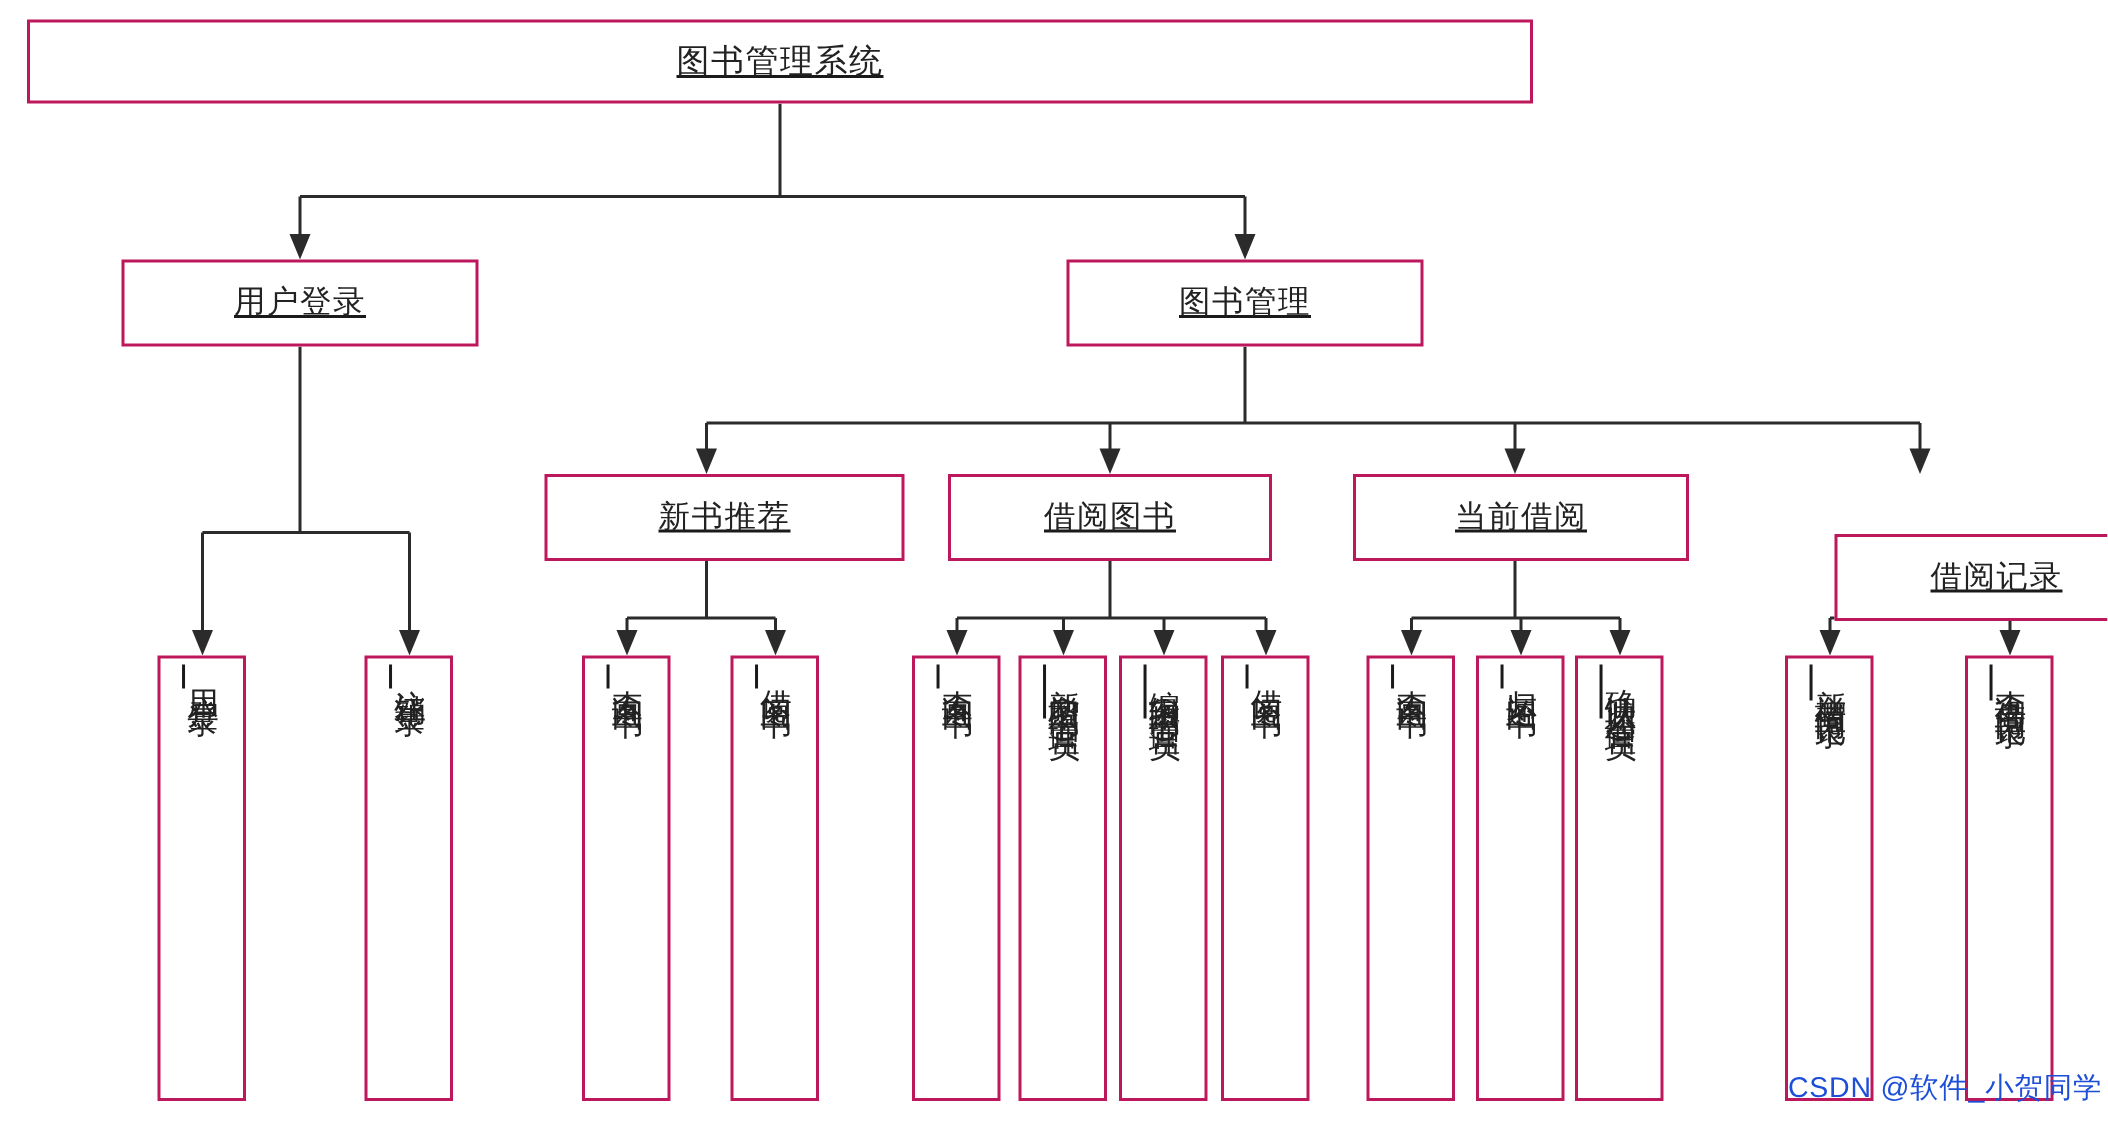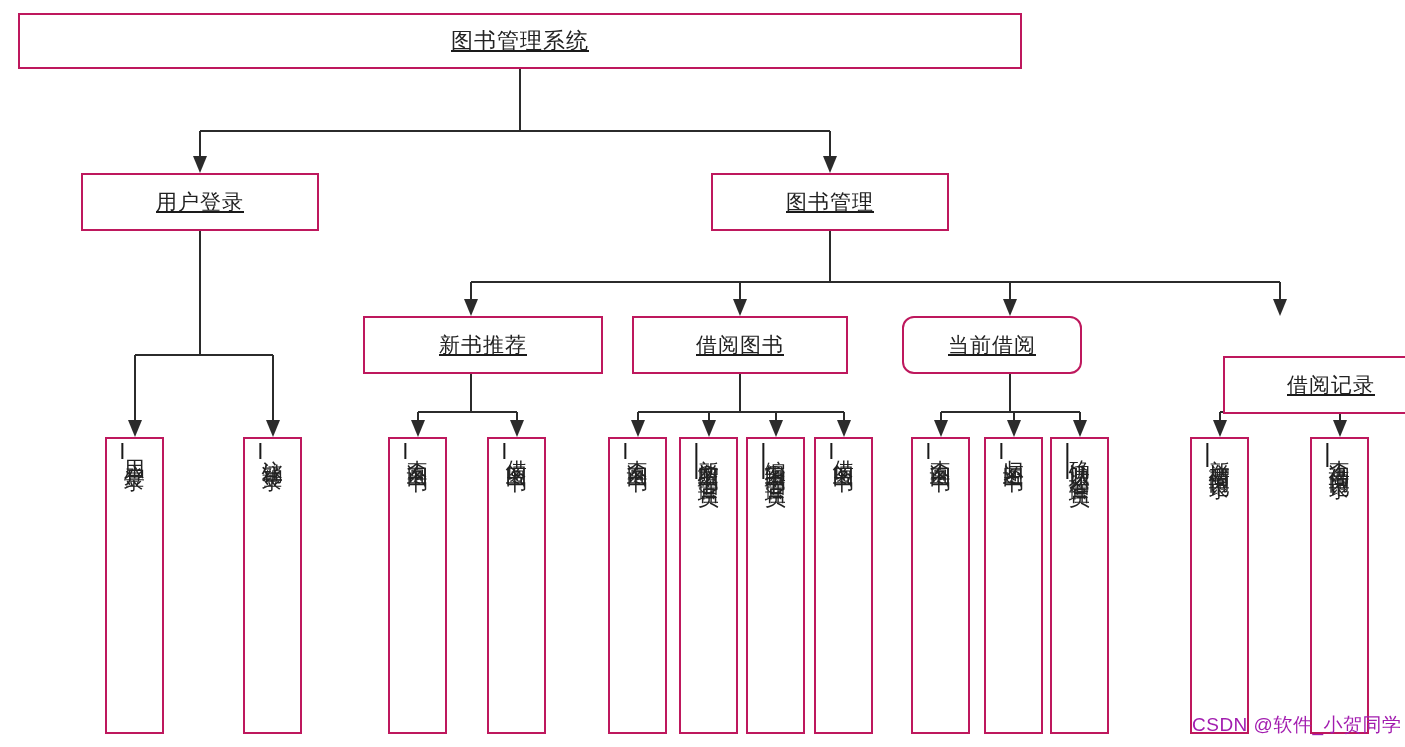--- a/index.html
+++ b/index.html
@@ -61,21 +61,21 @@
     position:absolute;
     width:0;height:0;
     border-left:7px solid transparent;
     border-right:7px solid transparent;
     border-top:17px solid #2b2b2b;
   }
   
   #watermark{
     position:absolute;
     font-size:19px;
-    color:#a21caf;
+    color:#1d4ed8;
     white-space:nowrap;
     letter-spacing:0.5px;
     pointer-events:none;
   }
 </style>
 </head>
 <body>
 
 <div id="stage">
   <div id="connectors">
@@ -141,21 +141,21 @@
       </div>
       <div class="node" style="left: 711px; top: 173px; width: 238px; height: 58px;">
         <span class="lbl">图书管理</span>
       </div>
       <div class="node" style="left: 363px; top: 316px; width: 240px; height: 58px;">
         <span class="lbl">新书推荐</span>
       </div>
       <div class="node" style="left: 632px; top: 316px; width: 216px; height: 58px;">
         <span class="lbl">借阅图书</span>
       </div>
-      <div class="node" style="left: 902px; top: 316px; width: 180px; height: 58px; border-radius: 12px;">
+      <div class="node" style="left: 902px; top: 316px; width: 224px; height: 58px;">
         <span class="lbl">当前借阅</span>
       </div>
       <div class="node" style="left: 1223px; top: 316px; width: 216px; height: 58px; margin-top: 40px;">
         <span class="lbl">借阅记录</span>
       </div>
       <div class="node leaf" style="left: 105px; top: 437px; width: 59px; height: 297px;">
         <span class="lbl">用户登录</span>
       </div>
       <div class="node leaf" style="left: 243px; top: 437px; width: 59px; height: 297px;">
         <span class="lbl">注销登录</span>

